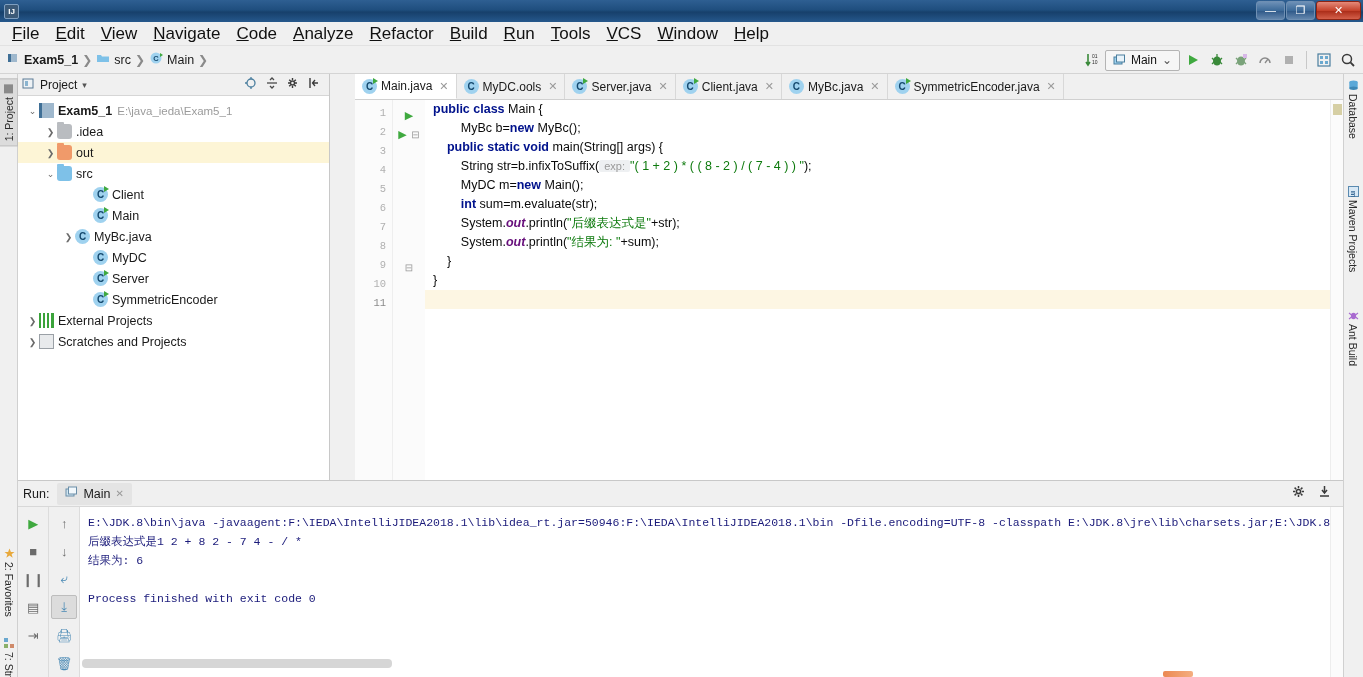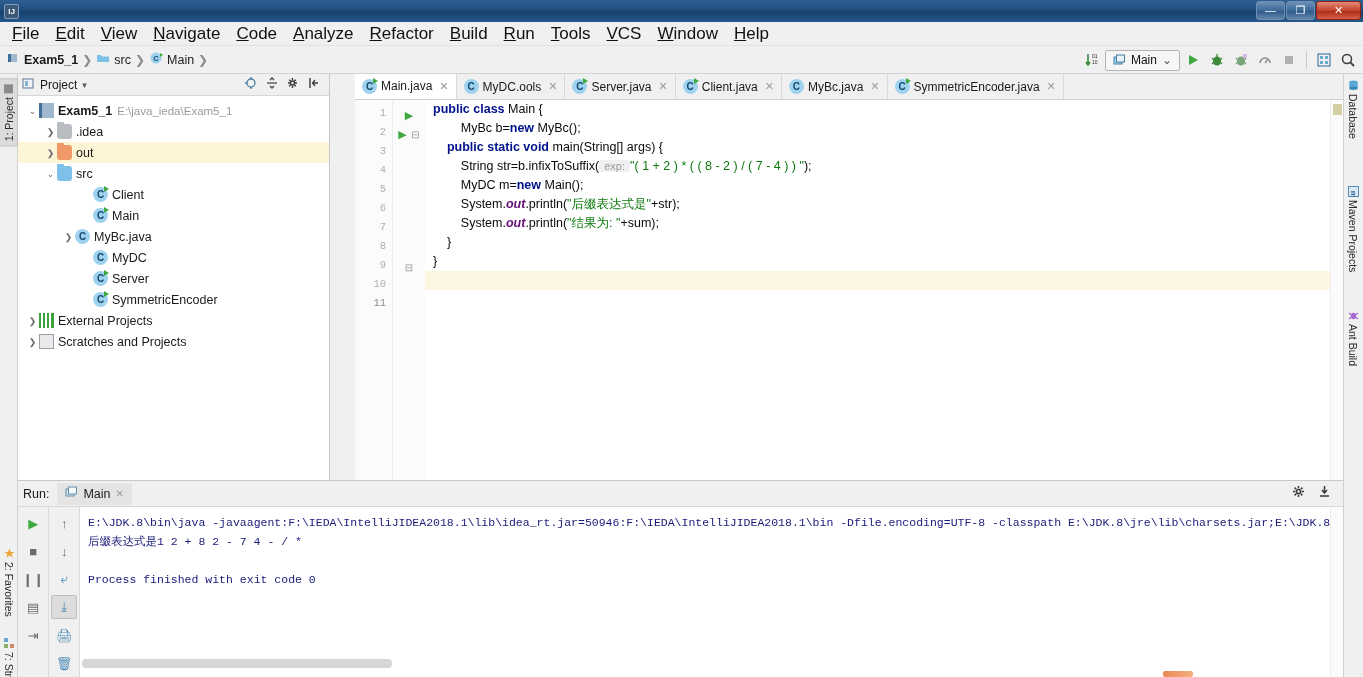--- a/index.html
+++ b/index.html
@@ -514,20 +514,21 @@
           <div><span class="fold">⊟</span> </div>
           <div></div>
           <div></div>
         </div>
       <div class="code" id="code">
           <div class="cl"><span class="kw">public class </span><span>Main {</span></div>
           <div class="cl">        <span>MyBc b=</span><span class="kw">new </span><span>MyBc();</span></div>
           <div class="cl">    <span class="kw">public static void </span><span>main(String[] args) {</span></div>
           <div class="cl">        <span>String str=b.infixToSuffix(</span><span class="hint"> exp: </span><span class="str">"( 1 + 2 ) * ( ( 8 - 2 ) / ( 7 - 4 ) ) "</span><span>);</span></div>
           <div class="cl">        <span>MyDC m=</span><span class="kw">new </span><span>Main();</span></div>
+          <div class="cl">        <span class="kw">int </span><span>sum=m.evaluate(str);</span></div>
           <div class="cl">        <span>System.</span><span class="cn">out</span><span>.println(</span><span class="str">"后缀表达式是"</span><span>+str);</span></div>
           <div class="cl">        <span>System.</span><span class="cn">out</span><span>.println(</span><span class="str">"结果为: "</span><span>+sum);</span></div>
           <div class="cl">    <span>}</span></div>
           <div class="cl"><span>}</span></div>
           <div class="cl cur"><span></span></div>
         </div>
       <div class="edscroll">
         <div class="marker"></div>
       </div>
     </div>
@@ -576,20 +577,21 @@
             <div class="rt-btn">↓</div>
             <div class="rt-btn" style="color: rgb(74, 138, 181);">⤶</div>
             <div class="rt-btn sel" style="color: rgb(74, 138, 181);">⤓</div>
             <div class="rt-btn" style="color: rgb(74, 138, 181);">🖨</div>
             <div class="rt-btn" style="color: rgb(74, 138, 181);">🗑</div>
           </div>
       </div>
       <div class="console" id="console">
           <div class="cline">E:\JDK.8\bin\java -javaagent:F:\IEDA\IntelliJIDEA2018.1\lib\idea_rt.jar=50946:F:\IEDA\IntelliJIDEA2018.1\bin -Dfile.encoding=UTF-8 -classpath E:\JDK.8\jre\lib\charsets.jar;E:\JDK.8\jre\lib\deploy.jar;E:\JDK.8\</div>
           <div class="cline">后缀表达式是1 2 + 8 2 - 7 4 - / *</div>
+          <div class="cline">结果为: 6</div>
           <div class="cline"></div>
           <div class="cline">Process finished with exit code 0</div>
         </div>
       <div class="rsb"></div>
       <div class="blob"></div>
     </div>
     <div class="hsb">
       <div class="hsb-thumb"></div>
     </div>
   </div>

